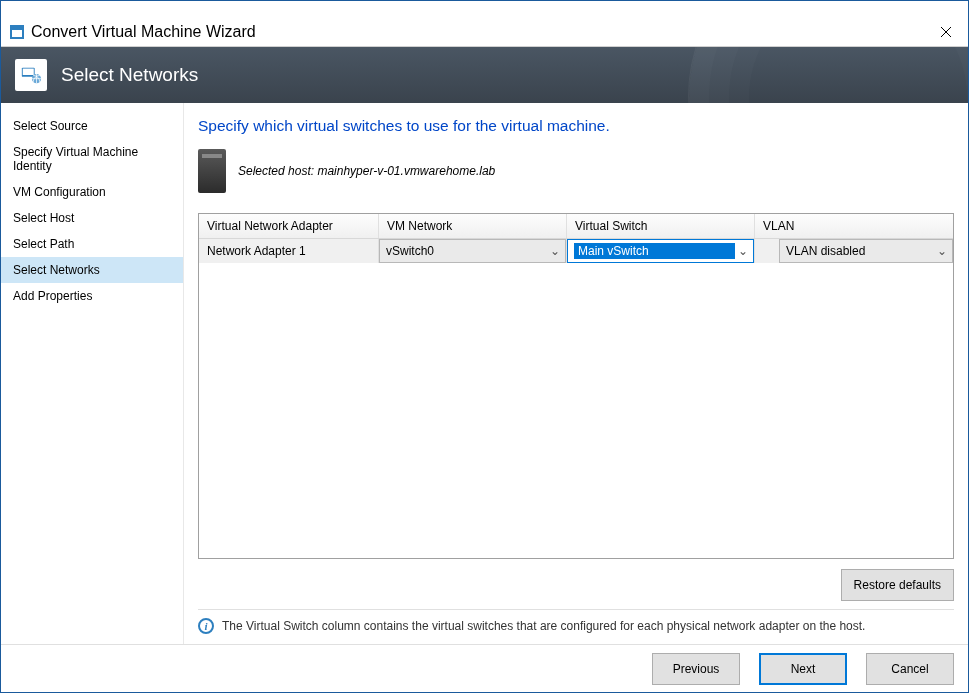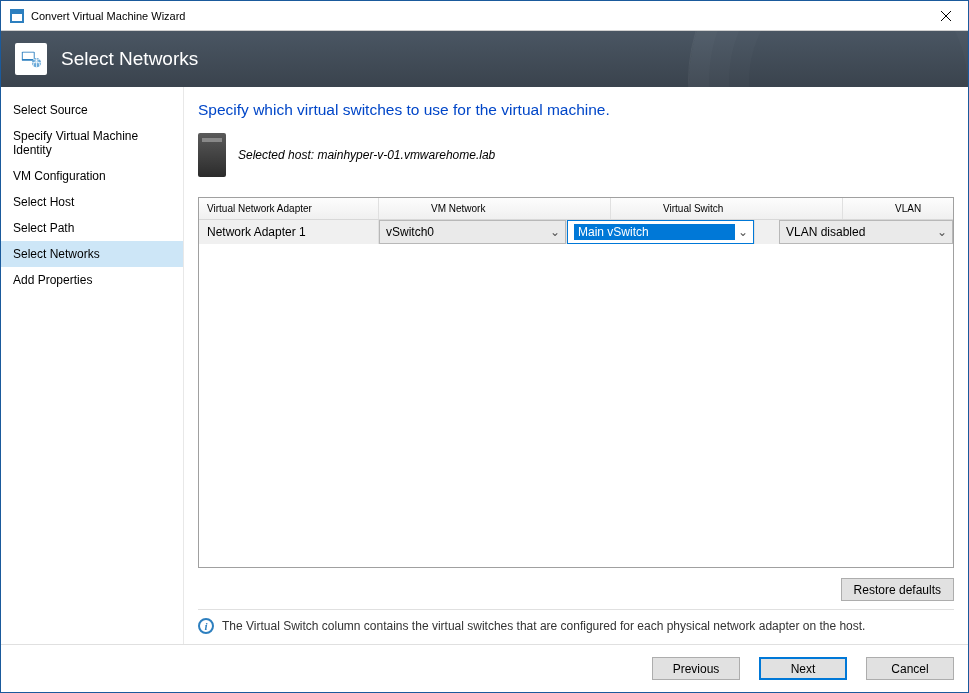--- a/index.html
+++ b/index.html
@@ -18,21 +18,22 @@
     flex-direction: column;
     background: #fff;
   }
   
   .titlebar {
     height: 30px;
     display: flex;
     align-items: center;
     padding: 0 0 0 8px;
     border-bottom: 1px solid #d0d0d0;
-    font-size: 11px;
+    font-size: 16px;
+    margin-top: 16px;
   }
   .titlebar .app-icon {
     width: 16px; height: 16px;
     margin-right: 6px;
     display: flex; align-items:center; justify-content:center;
   }
   .titlebar-title { flex: 0 0 auto; }
   .titlebar-spacer { flex: 1; }
   .titlebar-close {
     width: 45px; height: 30px;
@@ -129,22 +130,21 @@
     border: 1px solid #a0a0a0;
     flex: 1;
     min-height: 0;
     display:flex; flex-direction:column;
     background:#fff;
   }
   .grid-header {
     display:flex;
     background: linear-gradient(to bottom,#fdfdfd,#f0f0f0);
     border-bottom: 1px solid #d8d8d8;
-    font-size:10px;
-    gap:44px;
+    font-size:12px;
   }
   .gh {
     padding: 5px 8px;
     border-right: 1px solid #e0e0e0;
   }
   .gh:last-child { border-right:none; }
   .col-adapter { width: 180px; }
   .col-net     { width: 188px; }
   .col-switch  { width: 188px; }
   .col-vlan    { flex:1; }
@@ -186,21 +186,21 @@
 
   .grid-body { flex:1; background:#fff; }
 
   
   .restore-row {
     display:flex; justify-content:flex-end;
     padding: 10px 0 8px 0;
   }
   .btn {
     min-width: 88px;
-    height: 23px;
+    height: 32px;
     border: 1px solid #adadad;
     background: #e1e1e1;
     font-size:12px;
     display:inline-flex; align-items:center; justify-content:center;
     padding: 0 12px;
     cursor:pointer;
   }
   .btn.primary { border:2px solid #0078d7; }
 
   

